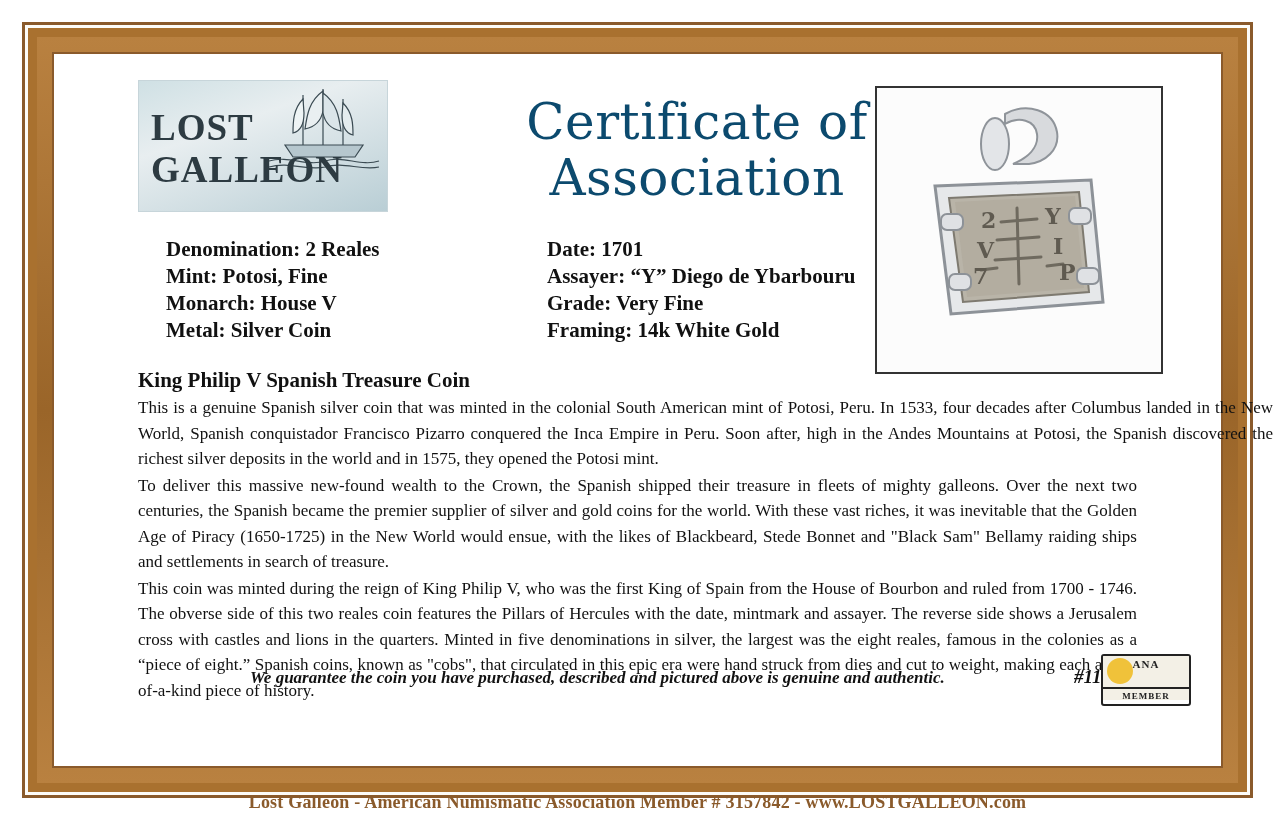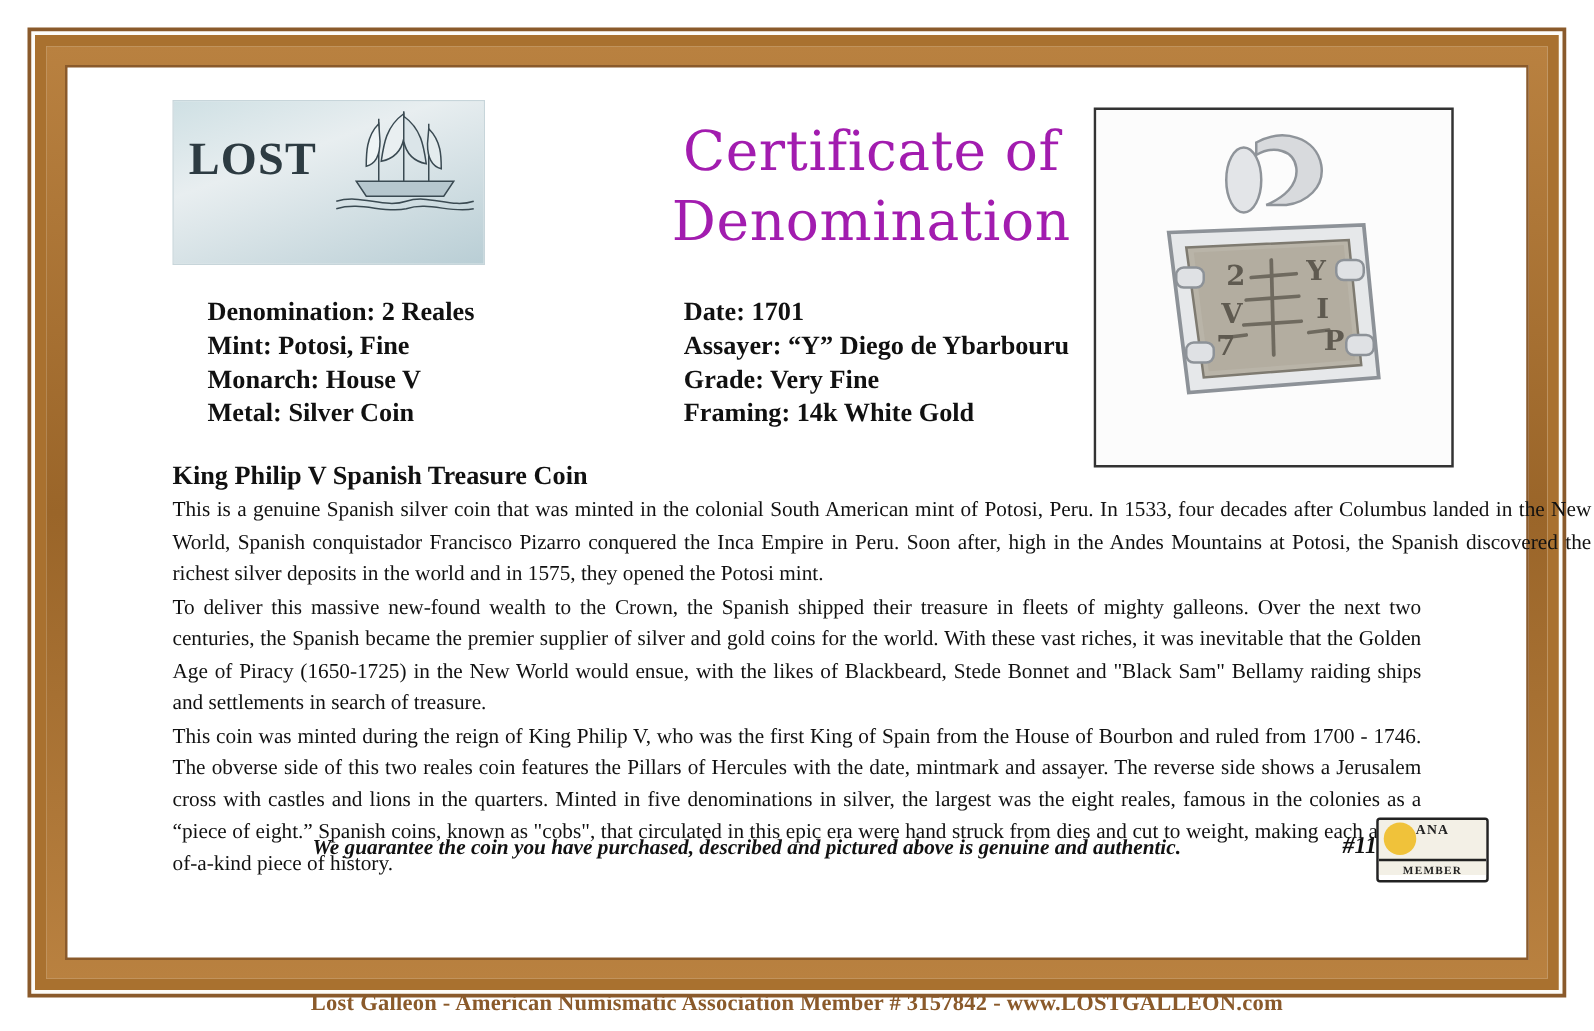--- a/index.html
+++ b/index.html
@@ -101,23 +101,23 @@
     height: 86px;
   }
 
   .cert-title {
     position: absolute;
     left: 400px;
     top: 30px;
     width: 430px;
     text-align: center;
     font-family: "DejaVu Serif", serif;
-    font-size: 44px;
+    font-size: 50px;
     line-height: 56px;
-    color: #a21caf;
+    color: #0c4a6e;
     letter-spacing: 0.5px;
   }
 
   .coin-box {
     position: absolute;
     right: 30px;
     top: 22px;
     width: 288px;
     height: 288px;
     border: 2px solid #333;
@@ -266,26 +266,27 @@
                   <path d="M60 10 C 74 20, 76 34, 78 48 C 68 46, 62 40, 60 30 Z" fill="#dbe5e9"></path>
                   <path d="M40 16 C 30 26, 30 40, 30 50 C 38 48, 41 40, 41 30 Z" fill="#eef4f5"></path>
                   <path d="M80 20 C 90 30, 90 42, 90 52 C 82 50, 79 42, 79 32 Z" fill="#e4ecee"></path>
                   <path d="M22 62 L100 62 L92 74 L30 74 Z" fill="#b6c7ce"></path>
                   <path d="M6 78 C 26 72, 44 84, 62 78 C 80 72, 98 84, 116 78"></path>
                   <path d="M6 84 C 26 78, 44 88, 62 84 C 80 78, 98 88, 116 84"></path>
                 </g>
               </svg>
               <div class="logo-text">
                 <span>LOST</span>
+                <span class="l2">GALLEON</span>
               </div>
             </div>
 
             <div class="cert-title">
               <div>Certificate of</div>
-              <div>Denomination</div>
+              <div>Association</div>
             </div>
 
             <div class="coin-box">
               <svg width="284" height="284" viewBox="0 0 284 284" xmlns="http://www.w3.org/2000/svg">
                 <rect x="0" y="0" width="284" height="284" fill="#fcfcfc"></rect>
 
                 <g>
                   <path d="M128 26 C 150 14, 176 22, 180 44 C 183 62, 168 74, 152 76 L 136 76 C 150 70, 162 60, 160 46 C 158 32, 142 28, 128 36 Z" fill="#d8dadd" stroke="#8f949a" stroke-width="2"></path>
                   <ellipse cx="118" cy="56" rx="14" ry="26" fill="#e3e5e8" stroke="#8f949a" stroke-width="2"></ellipse>
                 </g>

